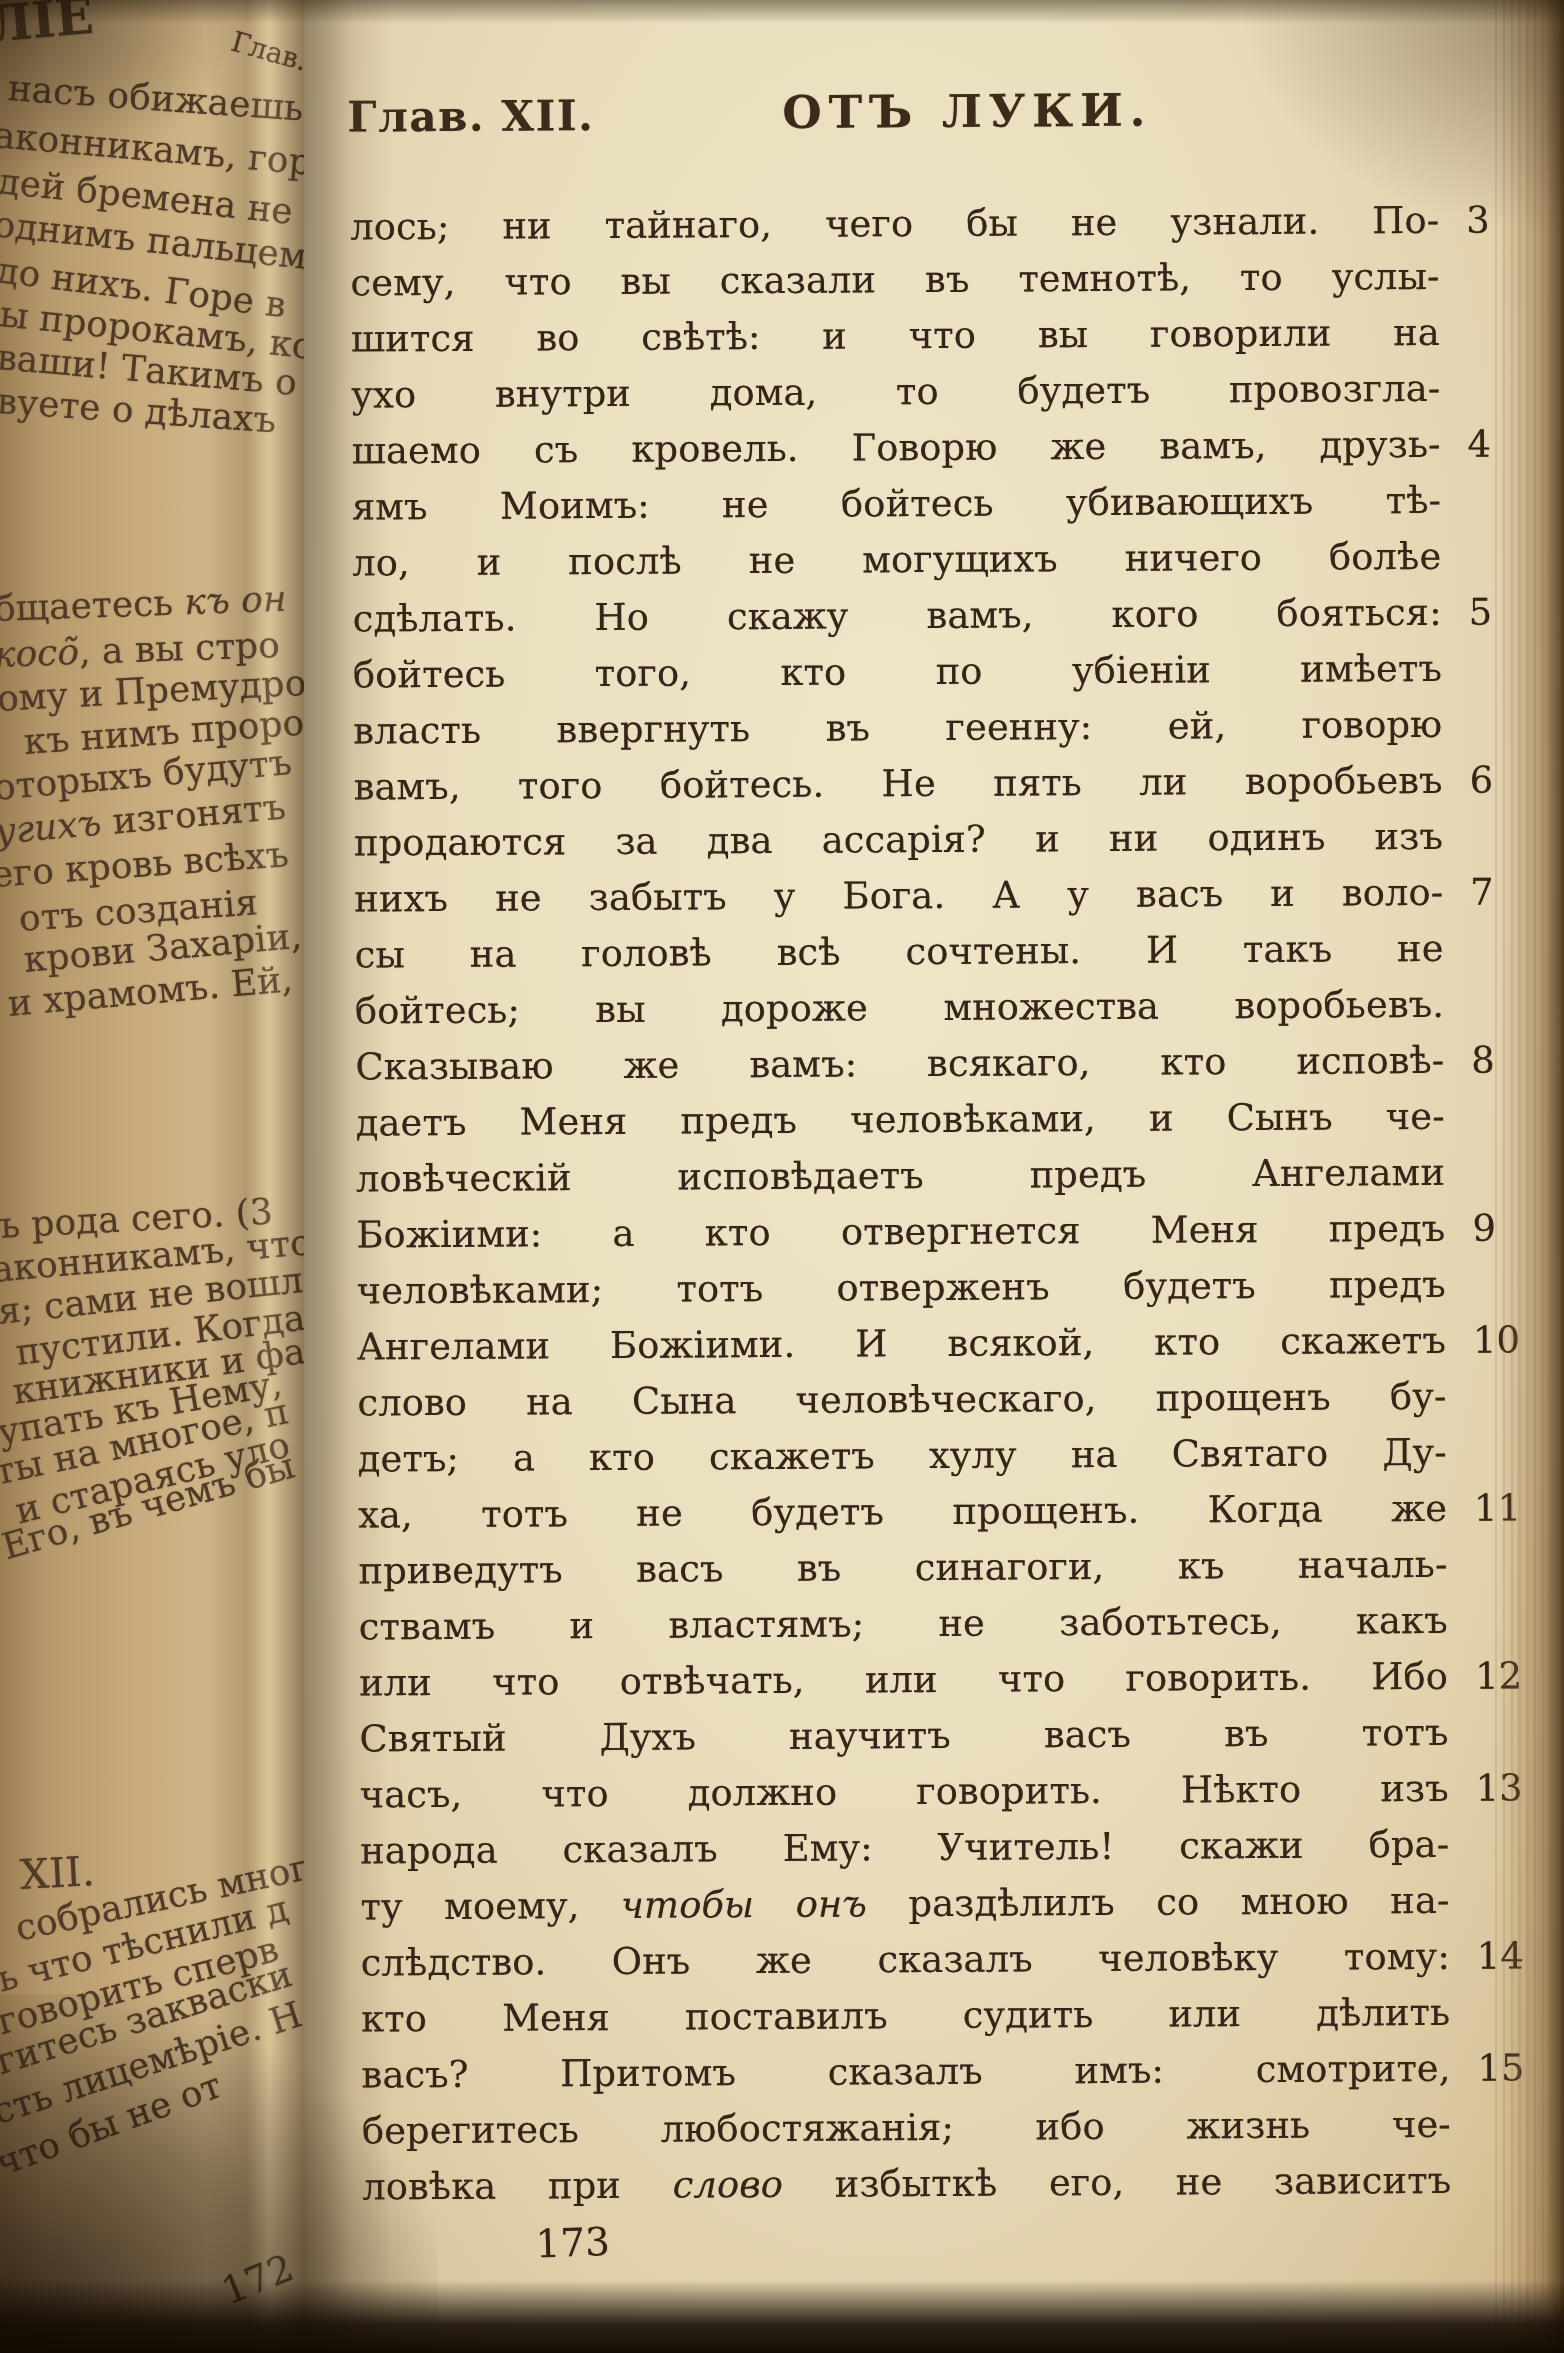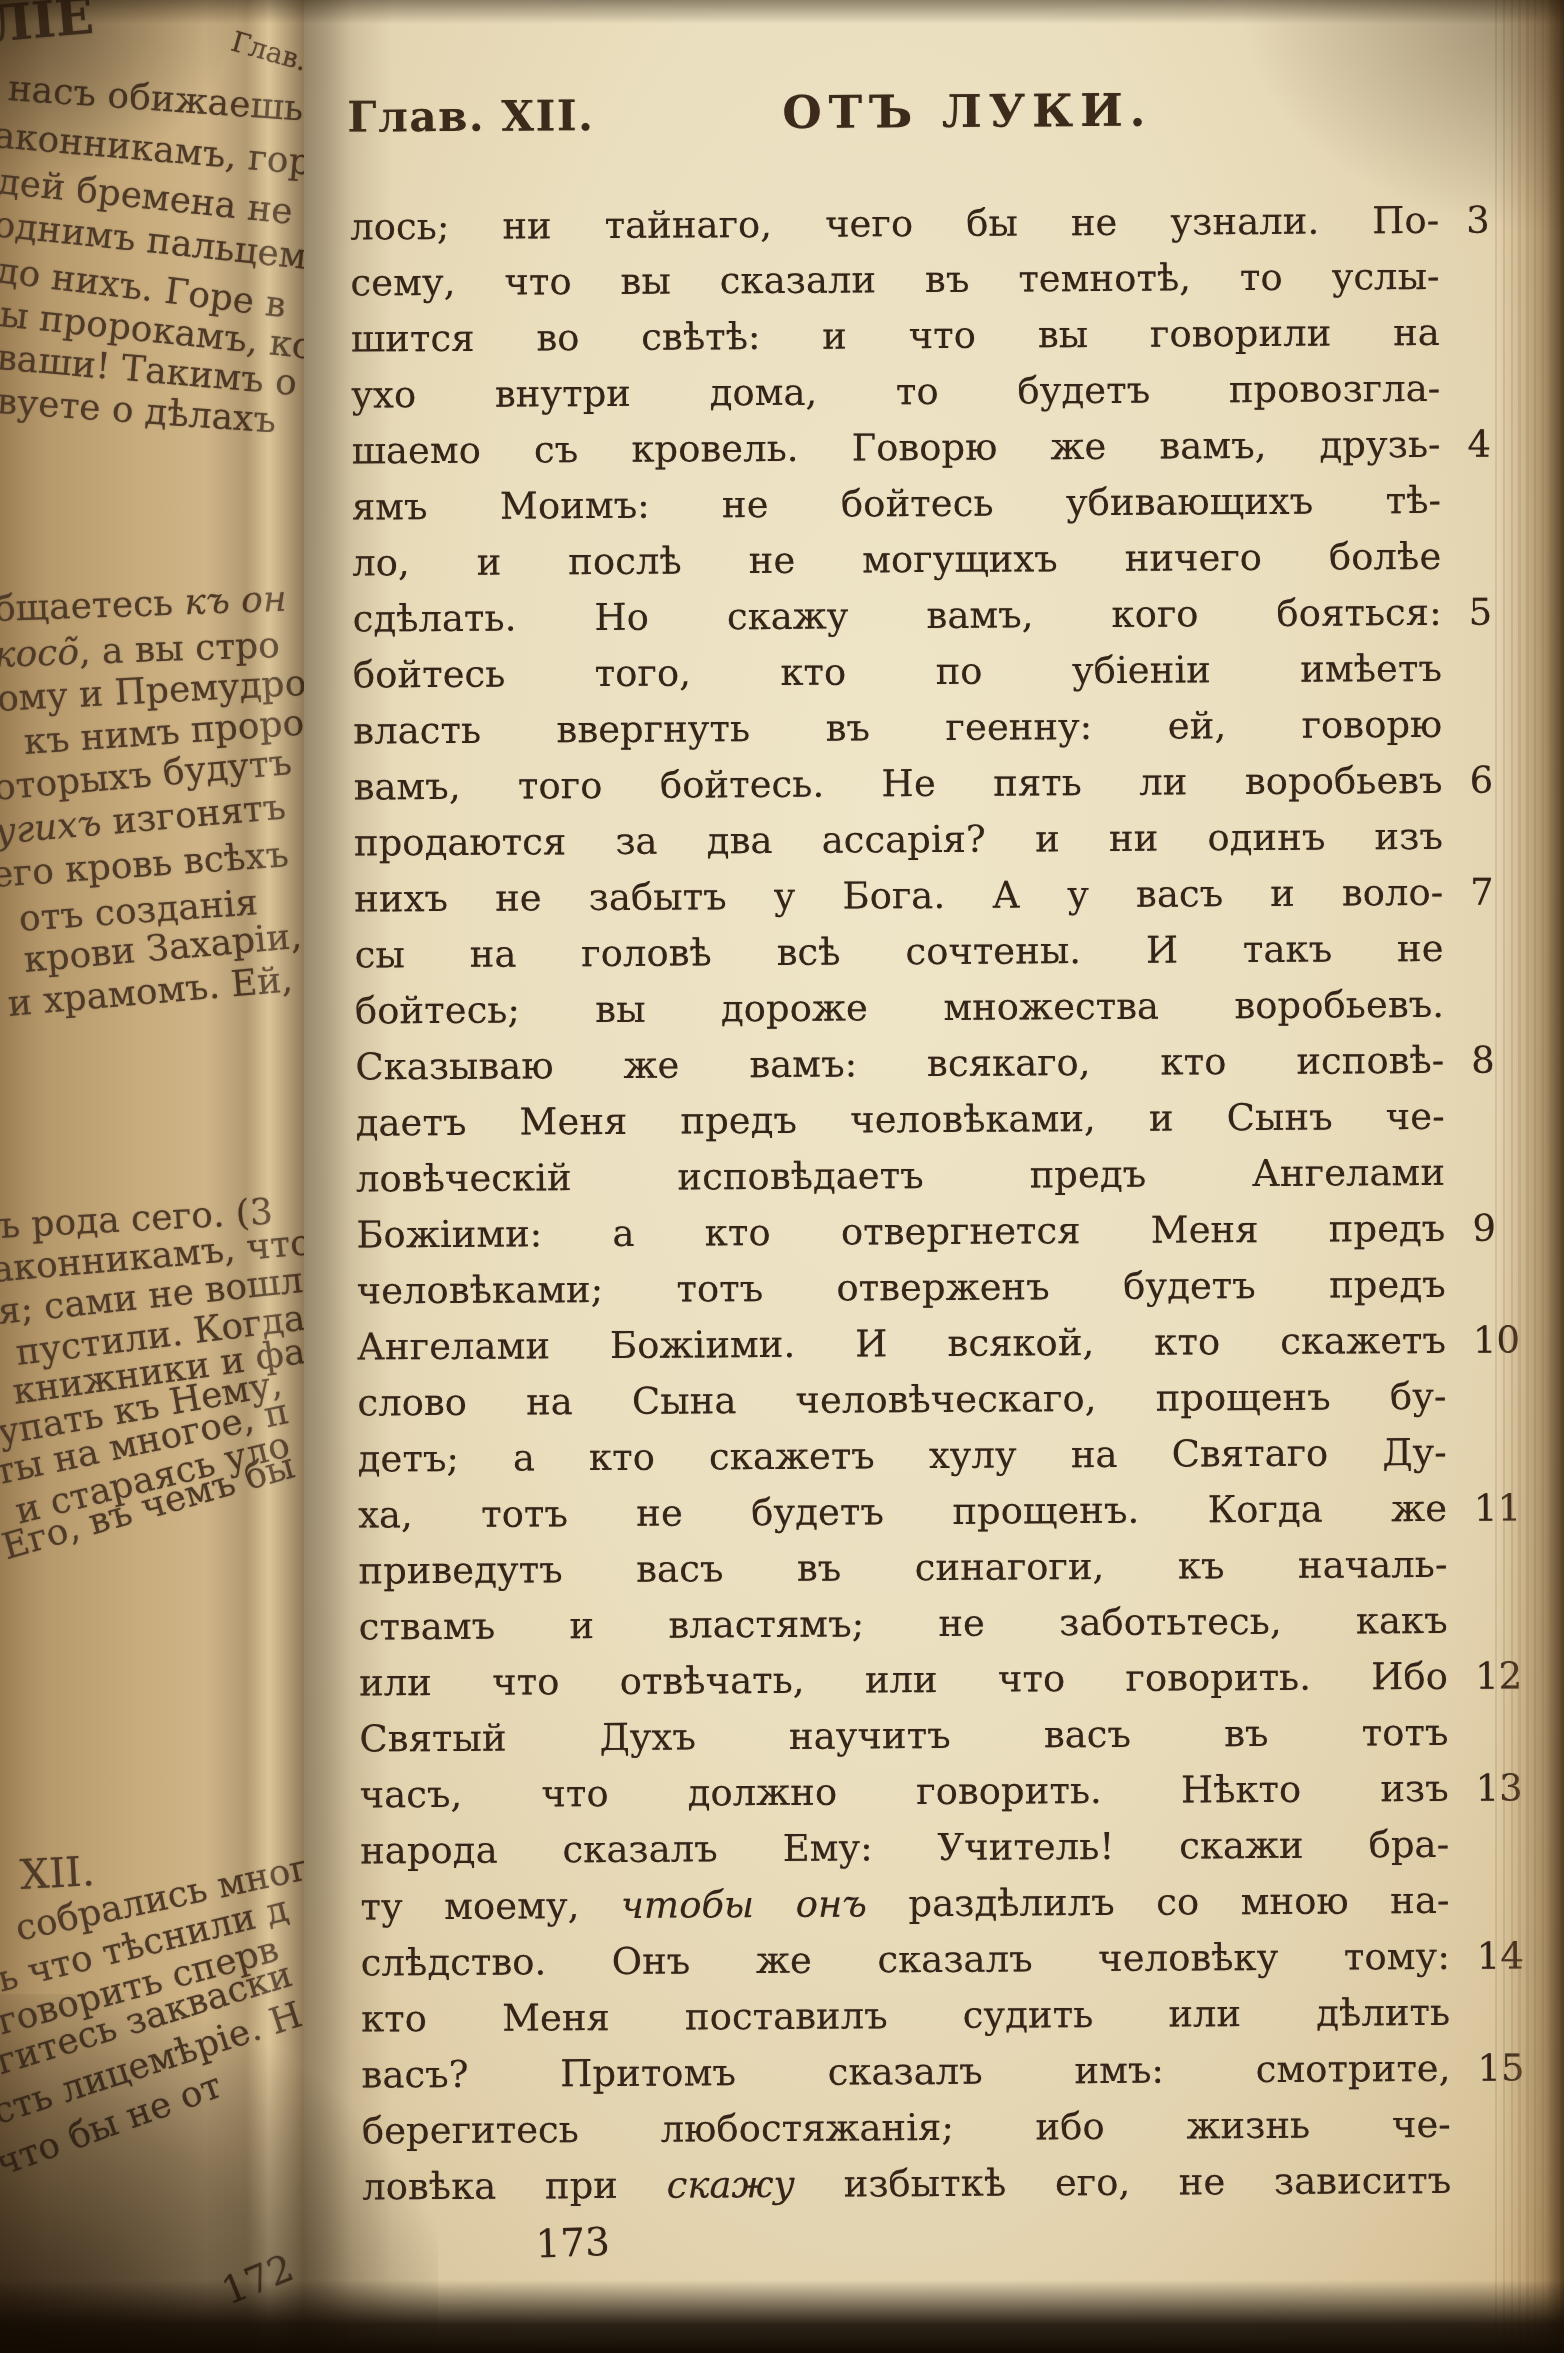--- a/index.html
+++ b/index.html
@@ -261,21 +261,21 @@
             <span class="line-text">кто Меня поставилъ судить или дѣлить</span>
           </div>
           <div class="line">
             <span class="line-text">васъ? Притомъ сказалъ имъ: смотрите,</span>
             <span class="verse-num">15</span>
           </div>
           <div class="line">
             <span class="line-text">берегитесь любостяжанія; ибо жизнь че-</span>
           </div>
           <div class="line">
-            <span class="line-text">ловѣка при <i>скажу</i> избыткѣ его, не зависитъ</span>
+            <span class="line-text">ловѣка при <i>слово</i> избыткѣ его, не зависитъ</span>
           </div>
         </div>
       <div class="pagenum">173</div>
     </div>
   </div>
 
   <div class="gutter"></div>
   <div class="right-edge"></div>
   <div class="top-edge"></div>
   <div class="corner-tl"></div>

